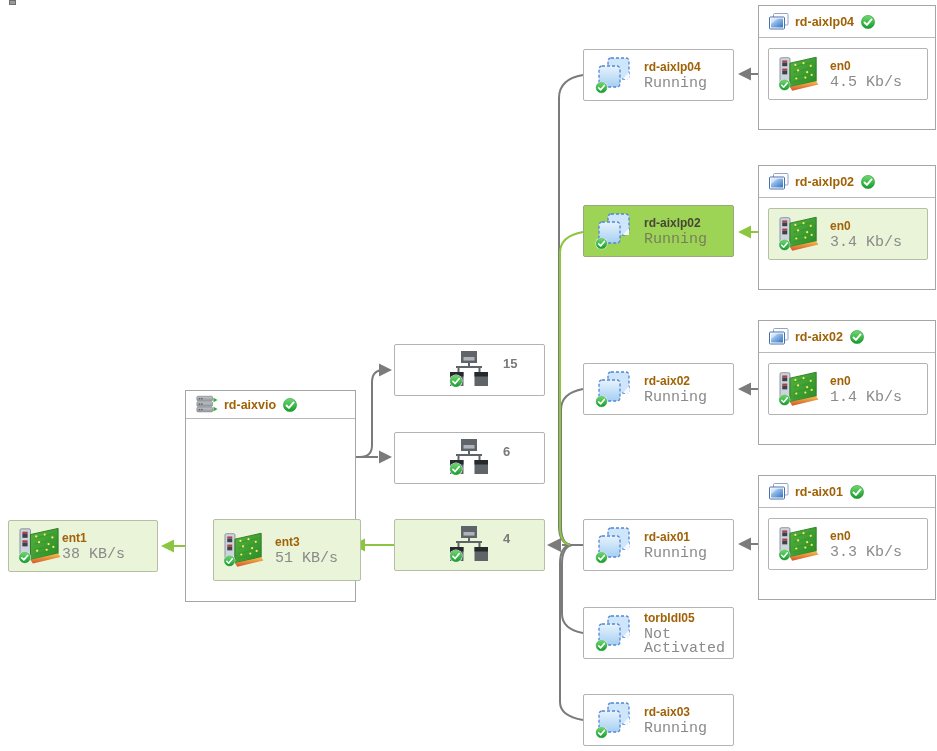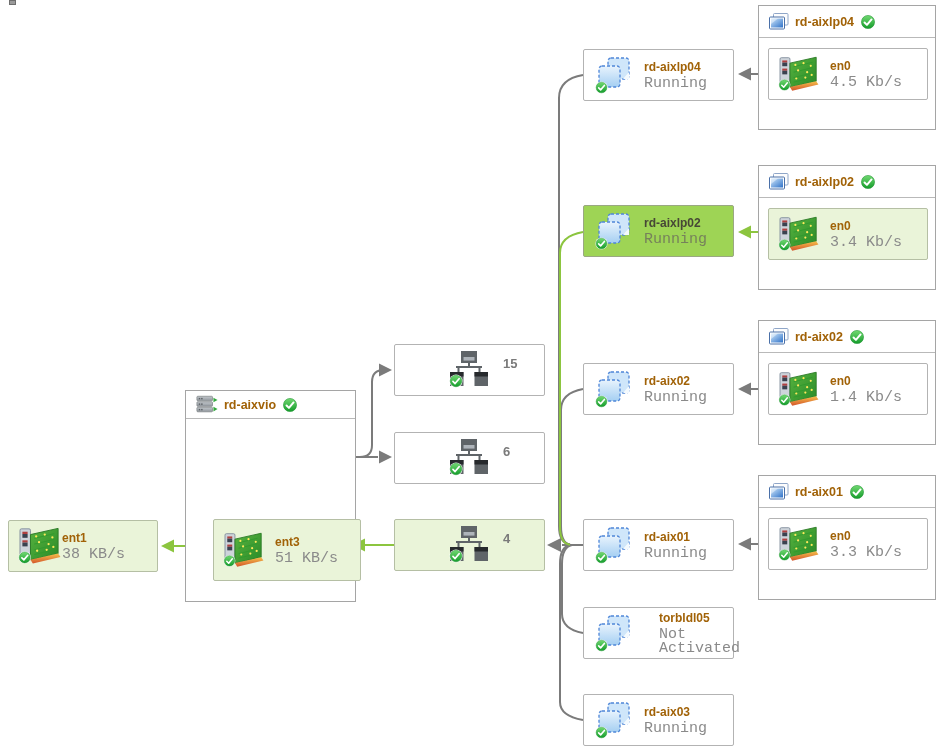--- a/index.html
+++ b/index.html
@@ -284,21 +284,21 @@
     <span class="sub">Running</span>
   </span>
 </div>
 
 <div class="node" style="left:583px;top:607px;width:151px;height:52px;">
   <span class="icon" style="margin-left:11px;">
     <svg width="40" height="40">
           <use href="#sym-lpar"></use>
         </svg>
   </span>
-  <span class="txtcol" style="margin-left:24px;justify-content:space-between;">
+  <span class="txtcol" style="margin-left:9px;justify-content:space-between;">
     <span class="title">torbldl05</span>
     <span class="sub">Not Activated</span>
   </span>
 </div>
 
 <div class="node" style="left:583px;top:694px;width:151px;height:52px;">
   <span class="icon" style="margin-left:11px;">
     <svg width="40" height="40">
           <use href="#sym-lpar"></use>
         </svg>

